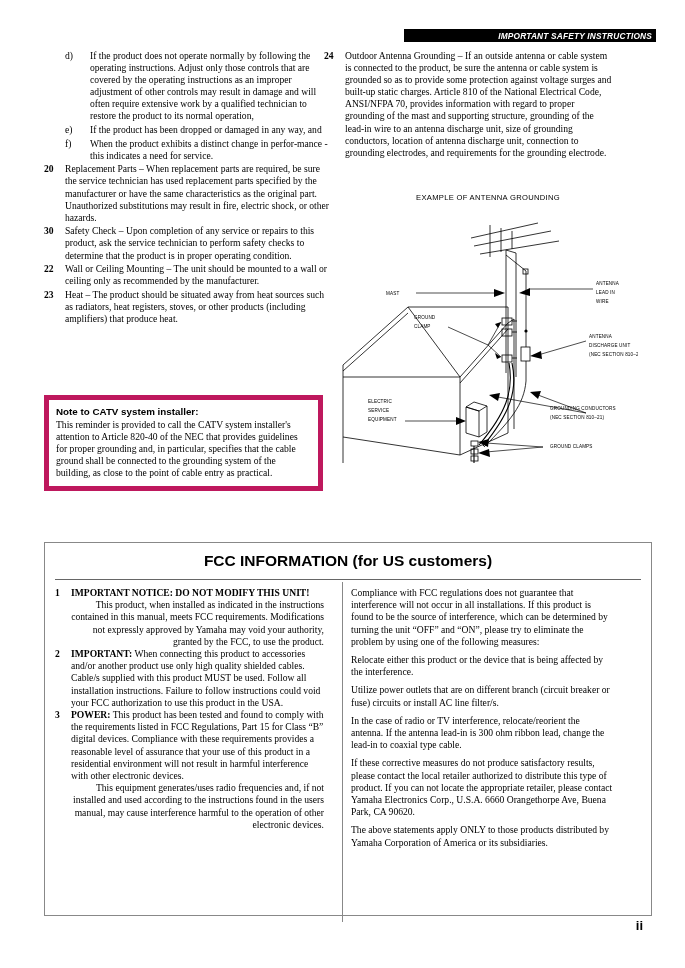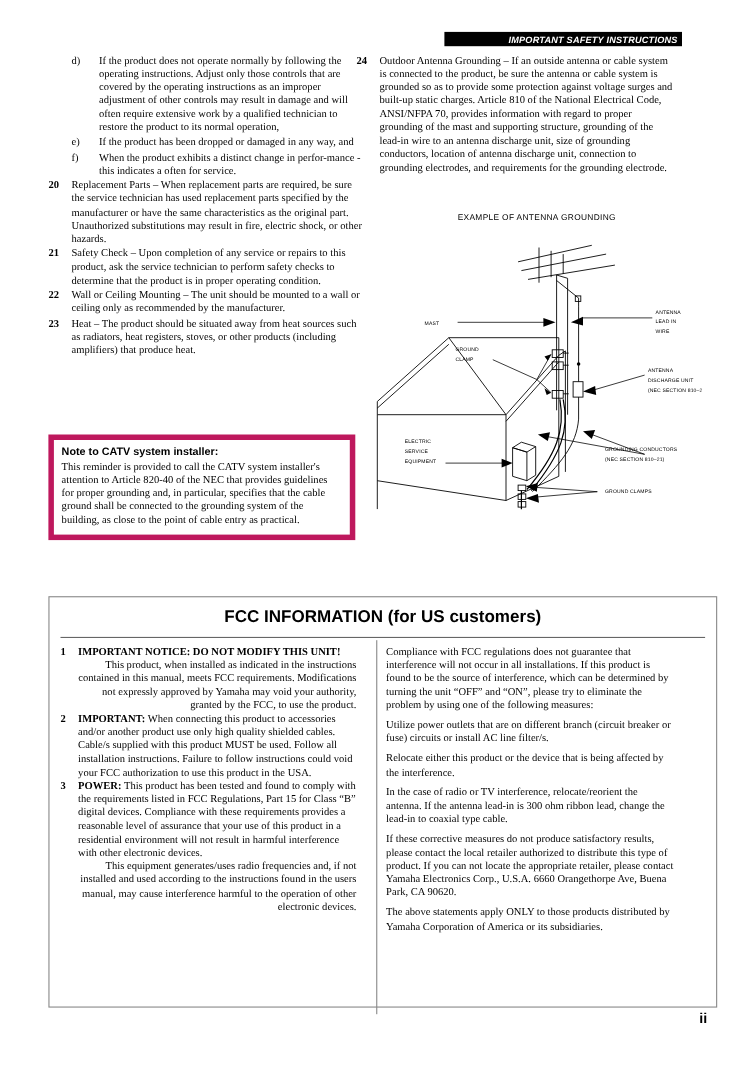--- a/index.html
+++ b/index.html
@@ -14,21 +14,21 @@
     font-family: "Liberation Serif", serif;
     color: #000000;
     overflow: hidden;
   }
 
   
   .header-band {
     position: absolute;
     left: 404px;
     top: 29px;
-    width: 216px;
+    width: 252px;
     height: 13px;
     background: #000000;
     display: flex;
     align-items: center;
     justify-content: flex-end;
     padding-right: 4px;
     box-sizing: border-box;
   }
   .header-band span {
     color: #ffffff;
@@ -234,29 +234,29 @@
   <div class="sub-item">
     <div class="slabel">d)</div>
     <div class="sbody">If the product does not operate normally by following the operating instructions. Adjust only those controls that are covered by the operating instructions as an improper adjustment of other controls may result in damage and will often require extensive work by a qualified technician to restore the product to its normal operation,</div>
   </div>
   <div class="sub-item">
     <div class="slabel">e)</div>
     <div class="sbody">If the product has been dropped or damaged in any way, and</div>
   </div>
   <div class="sub-item">
     <div class="slabel">f)</div>
-    <div class="sbody">When the product exhibits a distinct change in perfor-mance - this indicates a often for service.</div>
+    <div class="sbody">When the product exhibits a distinct change in perfor-mance - this indicates a need for service.</div>
   </div>
 
   <div class="item">
     <div class="num">20</div>
     <div class="body">Replacement Parts – When replacement parts are required, be sure the service technician has used replacement parts specified by the manufacturer or have the same characteristics as the original part. Unauthorized substitutions may result in fire, electric shock, or other hazards.</div>
   </div>
   <div class="item">
-    <div class="num">21</div>
+    <div class="num">30</div>
     <div class="body">Safety Check – Upon completion of any service or repairs to this product, ask the service technician to perform safety checks to determine that the product is in proper operating condition.</div>
   </div>
   <div class="item">
     <div class="num">22</div>
     <div class="body">Wall or Ceiling Mounting – The unit should be mounted to a wall or ceiling only as recommended by the manufacturer.</div>
   </div>
   <div class="item">
     <div class="num">23</div>
     <div class="body">Heat – The product should be situated away from heat sources such as radiators, heat registers, stoves, or other products (including amplifiers) that produce heat.</div>
   </div>
@@ -429,22 +429,22 @@
         <div class="fnum">3</div>
         <div class="fbody"><b>POWER:</b>
           <span>This product has been tested and found to comply with the requirements listed in FCC Regulations, Part 15 for Class “B” digital devices. Compliance with these requirements provides a reasonable level of assurance that your use of this product in a residential environment will not result in harmful interference with other electronic devices.</span>
         </div>
       </div>
       <div class="fcc-para">This equipment generates/uses radio frequencies and, if not installed and used according to the instructions found in the users manual, may cause interference harmful to the operation of other electronic devices.</div>
     </div>
 
     <div class="fcc-col right">
       <div class="fcc-para-plain">Compliance with FCC regulations does not guarantee that interference will not occur in all installations. If this product is found to be the source of interference, which can be determined by turning the unit “OFF” and “ON”, please try to eliminate the problem by using one of the following measures:</div>
+      <div class="fcc-para-plain">Relocate either this product or the device that is being affected by the interference.</div>
       <div class="fcc-para-plain">Utilize power outlets that are on different branch (circuit breaker or fuse) circuits or install AC line filter/s.</div>
-      <div class="fcc-para-plain">Relocate either this product or the device that is being affected by the interference.</div>
       <div class="fcc-para-plain">In the case of radio or TV interference, relocate/reorient the antenna. If the antenna lead-in is 300 ohm ribbon lead, change the lead-in to coaxial type cable.</div>
       <div class="fcc-para-plain">If these corrective measures do not produce satisfactory results, please contact the local retailer authorized to distribute this type of product. If you can not locate the appropriate retailer, please contact Yamaha Electronics Corp., U.S.A. 6660 Orangethorpe Ave, Buena Park, CA 90620.</div>
       <div class="fcc-para-plain">The above statements apply ONLY to those products distributed by Yamaha Corporation of America or its subsidiaries.</div>
     </div>
   </div>
 </div>
 
 <div class="page-num">ii</div>
 
 </body></html>

